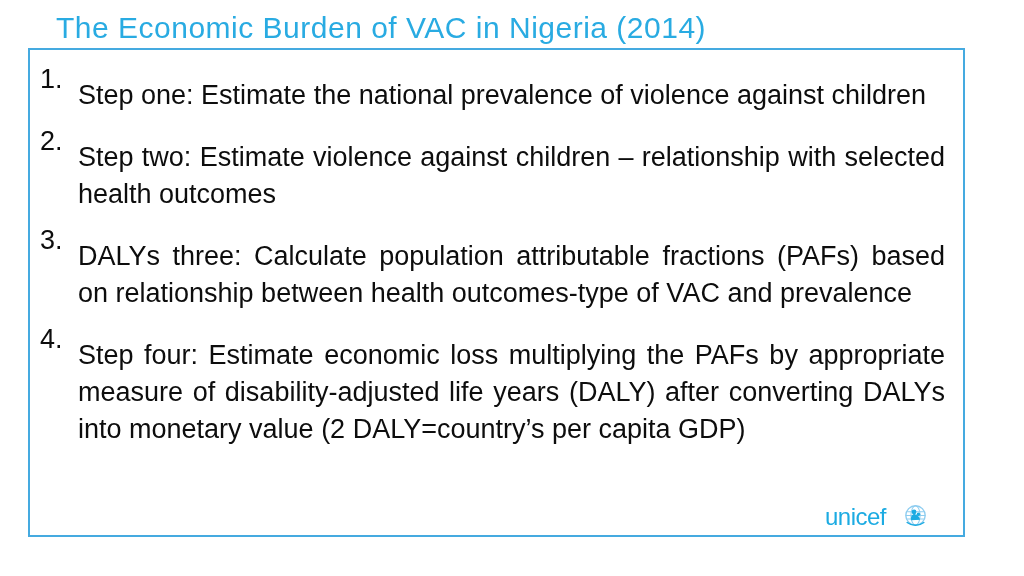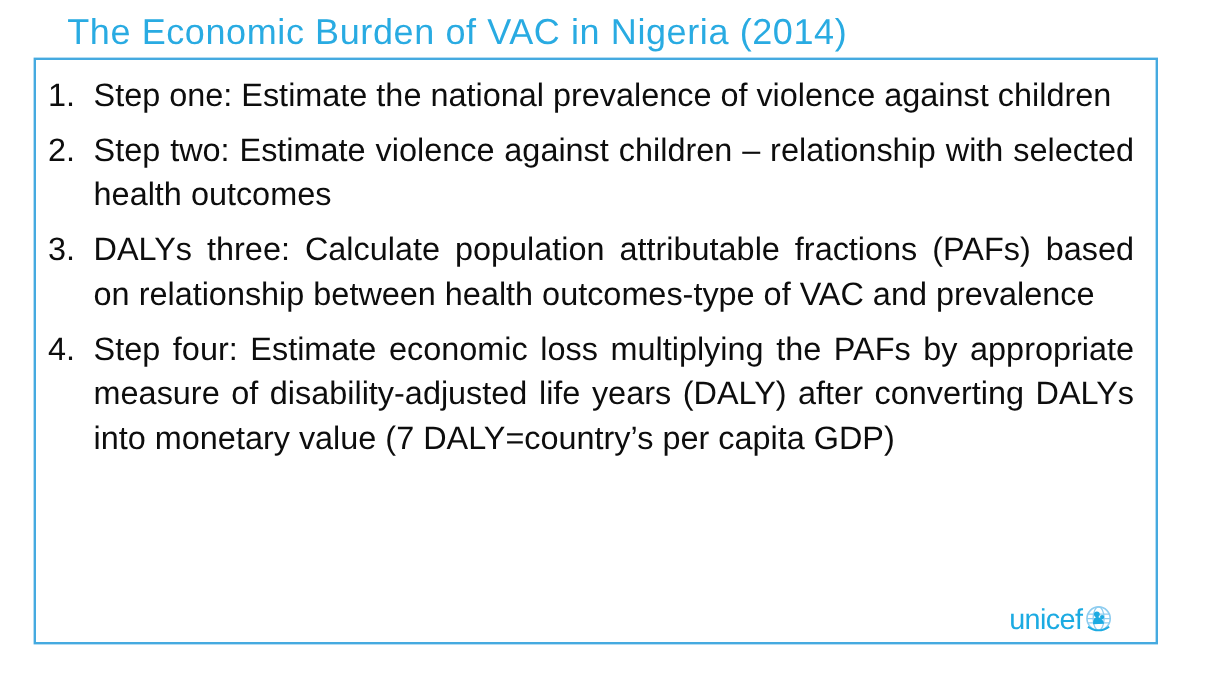--- a/index.html
+++ b/index.html
@@ -44,28 +44,29 @@
     color: #0d0d0d;
     margin-bottom: 9px;
   }
   .step .num {
     flex: none;
     width: 38px;
   }
   .step .txt {
     flex: 1;
     text-align: justify;
+    margin-top: 16px;
   }
   .logo {
     position: absolute;
     right: 35px;
     bottom: 6px;
     display: flex;
     align-items: center;
-    gap: 1px;
+    gap: 17px;
   }
   .wordmark {
     color: #1CABE2;
     font-size: 24px;
     font-weight: 500;
     letter-spacing: -0.5px;
     line-height: 1;
   }
   .emblem { display: block; }
 </style>
@@ -86,21 +87,21 @@
       <li class="step">
         <span class="num">2.</span>
         <span class="txt">Step two: Estimate violence against children – relationship with selected health outcomes</span>
       </li>
       <li class="step">
         <span class="num">3.</span>
         <span class="txt">DALYs three: Calculate population attributable fractions (PAFs) based on relationship between health outcomes-type of VAC and prevalence</span>
       </li>
       <li class="step">
         <span class="num">4.</span>
-        <span class="txt">Step four: Estimate economic loss multiplying the PAFs by appropriate measure of disability-adjusted life years (DALY) after converting DALYs into monetary value (7 DALY=country’s per capita GDP)</span>
+        <span class="txt">Step four: Estimate economic loss multiplying the PAFs by appropriate measure of disability-adjusted life years (DALY) after converting DALYs into monetary value (2 DALY=country’s per capita GDP)</span>
       </li>
     </ol>
 
     <div class="logo">
       <span class="wordmark">unicef</span>
       <svg class="emblem" width="25" height="25" viewBox="0 0 24 24" aria-hidden="true">
         <circle cx="12" cy="11" r="9.3" fill="#ffffff" stroke="#8ECDF0" stroke-width="1.3"></circle>
         <path d="M3.6 7.5 H20.4 M2.7 11 H21.3 M3.6 14.5 H20.4" stroke="#8ECDF0" stroke-width="1" fill="none"></path>
         <ellipse cx="12" cy="11" rx="4.4" ry="9.3" fill="none" stroke="#8ECDF0" stroke-width="1"></ellipse>
         <circle cx="10.6" cy="7.6" r="2.3" fill="#1CABE2"></circle>

